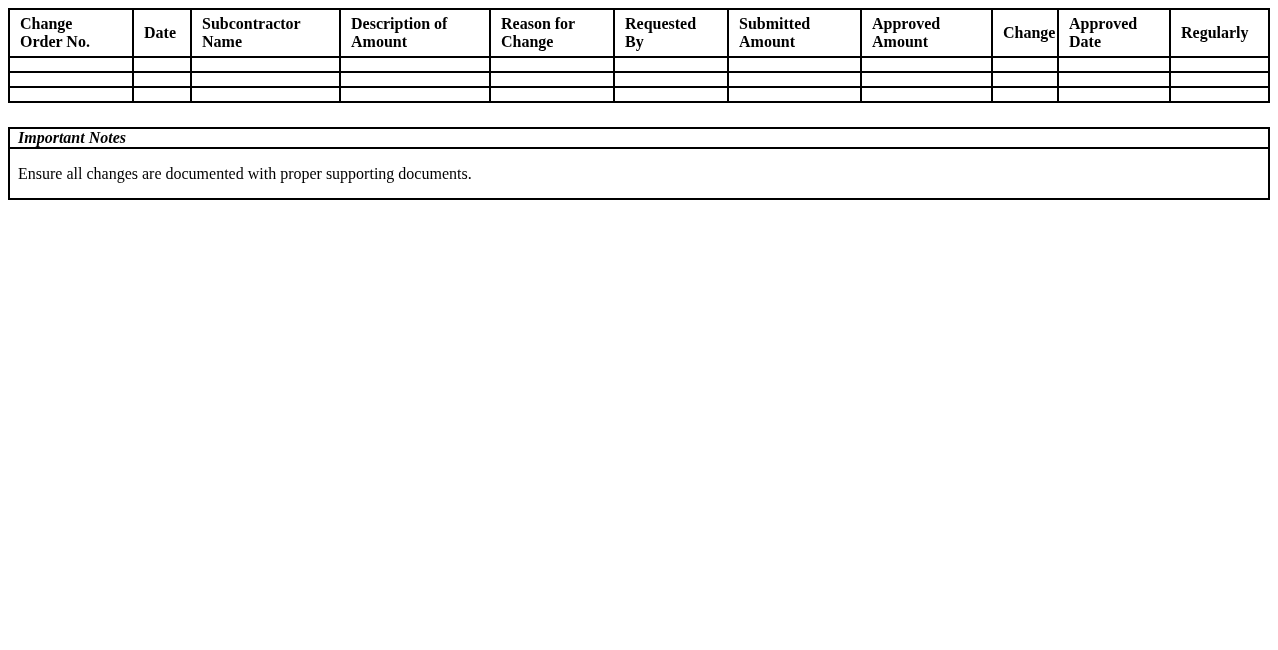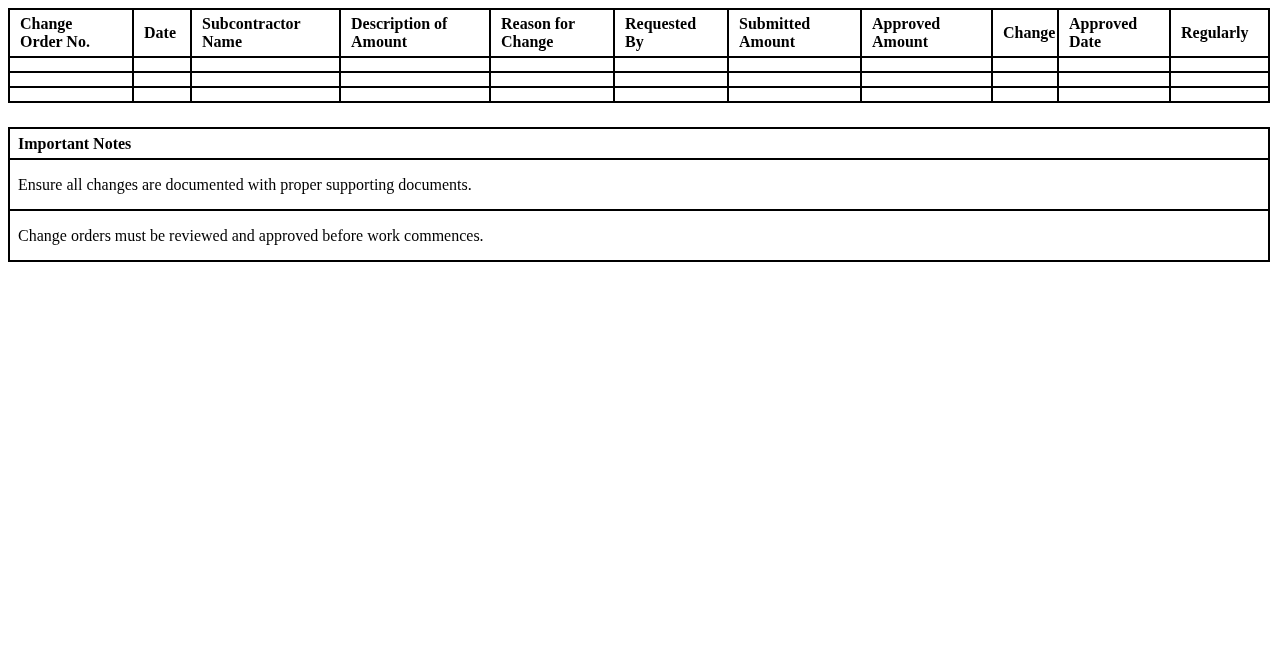--- a/index.html
+++ b/index.html
@@ -38,21 +38,22 @@
   }
 
   
   .notes-table { margin-top: 24px; }
   .notes-table td {
     padding: 0 8px;
     height: 51px;
   }
   .notes-table .notes-title-row td {
     font-weight: bold;
-    height: 31px;
+    height: 20px;
+    font-style: italic;
   }
 </style>
 </head>
 <body>
 
 <table class="main-table">
   <colgroup>
     <col style="width:124px">
       <col style="width:58px">
       <col style="width:149px">
@@ -132,17 +133,14 @@
 </table>
 
 <table class="notes-table">
   <tbody>
     <tr class="notes-title-row">
       <td>Important Notes</td>
     </tr>
     <tr>
       <td>Ensure all changes are documented with proper supporting documents.</td>
     </tr>
-    <tr>
-      <td>Change orders must be reviewed and approved before work commences.</td>
-    </tr>
   </tbody>
 </table>
 
 </body></html>

